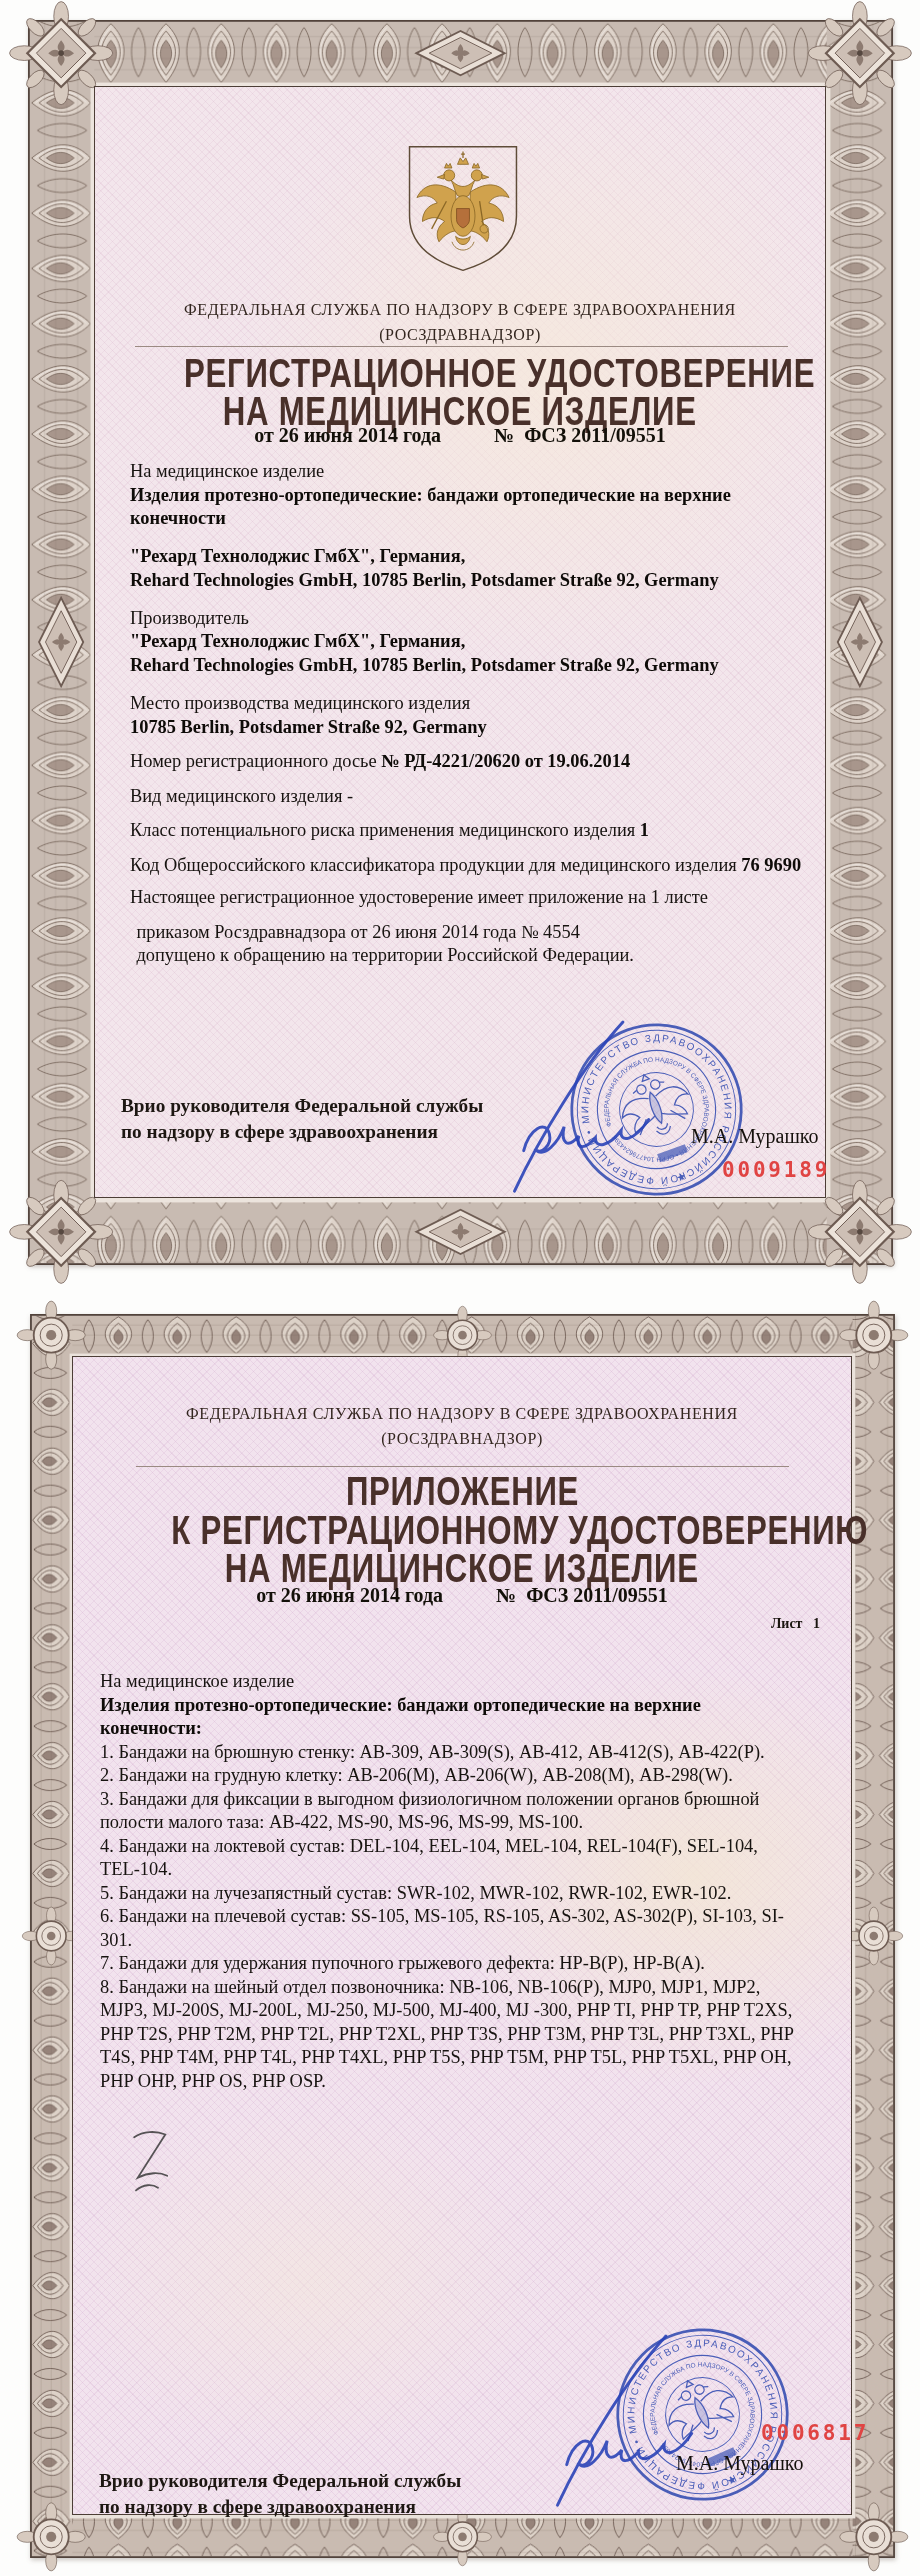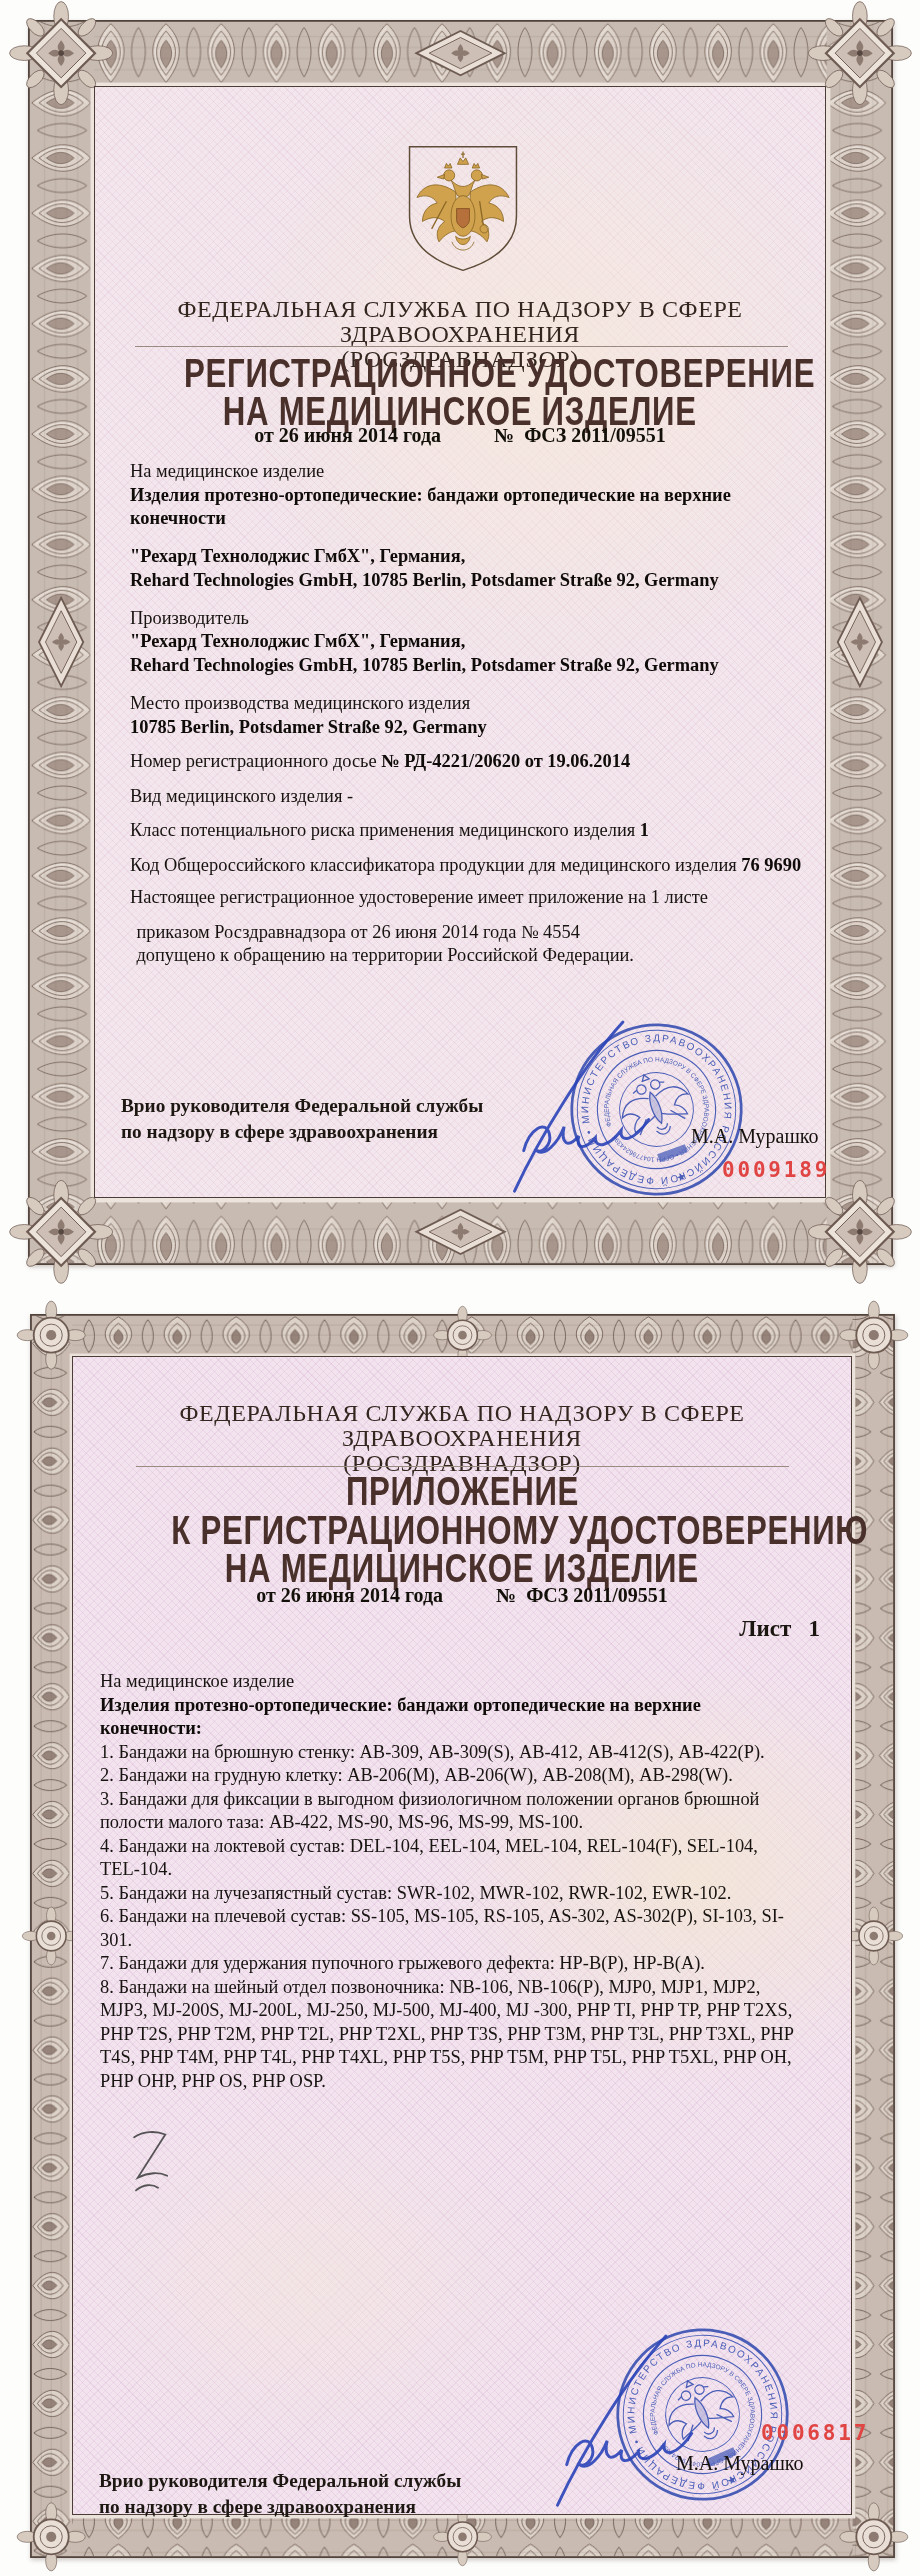--- a/index.html
+++ b/index.html
@@ -19,37 +19,37 @@
       repeating-linear-gradient(135deg, rgba(210,168,194,.16) 0 0.9px, rgba(0,0,0,0) 0.9px 5.5px);}
   .panel2{left:42px;top:42px;width:780px;height:1159px;
     background-color:#f2e3ee;
     background-image:
       radial-gradient(ellipse 55% 30% at 80% 45%, rgba(243,230,213,.85), rgba(243,230,213,0) 60%),
       radial-gradient(ellipse 50% 25% at 30% 80%, rgba(244,232,219,.5), rgba(244,232,219,0) 60%),
       repeating-linear-gradient(45deg, rgba(202,158,198,.22) 0 0.9px, rgba(0,0,0,0) 0.9px 5.5px),
       repeating-linear-gradient(135deg, rgba(202,158,198,.18) 0 0.9px, rgba(0,0,0,0) 0.9px 5.5px);}
   .emblem{position:absolute;left:309px;top:57px;width:118px;height:131px;}
   .agency{position:absolute;left:0;right:0;text-align:center;
-          font-size:24px;line-height:25px;letter-spacing:0.6px;color:#33261f;}
+          font-size:16px;line-height:25px;letter-spacing:0.6px;color:#33261f;}
   .agency1{top:210px;} .agency2{top:44px;}
   .rule{position:absolute;height:0;border-top:0.9px solid #9b8a82;}
   .rule1{left:40px;width:653px;top:259px;}
   .rule2{left:63px;width:653px;top:109px;}
   .doc-title{position:absolute;left:0;right:0;text-align:center;
              font-family:"Liberation Sans",sans-serif;font-weight:bold;
              color:#49302a;font-size:40px;line-height:37px;}
   .cond{display:inline-block;transform:scaleX(.78);transform-origin:50% 50%;
         white-space:nowrap;letter-spacing:0.9px;}
   .t1a{top:268px;} .t1b{top:306px;}
   .t2a{top:116px;} .t2b{top:155px;} .t2c{top:193px;}
   .dateline{position:absolute;left:0;right:0;text-align:center;
             font-weight:bold;font-size:20px;color:#131009;white-space:nowrap;}
   .dl1{top:337px;} .dl2{top:227px;}
   .dateline .num{margin-left:48px;}
-  .sheet{position:absolute;right:31px;top:259px;font-weight:bold;font-size:23px;color:#1a150f;}
+  .sheet{position:absolute;right:31px;top:259px;font-weight:bold;font-size:14px;color:#1a150f;}
   .body-text{position:absolute;font-size:18.4px;line-height:23.5px;color:#171310;}
   .bt1{left:35px;top:373px;width:685px;}
   .bt2{left:27px;top:313px;width:699px;}
   .body-text p{margin:0;}
   .mb10{margin-bottom:9.2px!important;} .mb12{margin-bottom:11px!important;} .mb16{margin-bottom:14.7px!important;}
   .narrow{width:635px;}
   .b{font-weight:bold;color:#0e0b08;}
   .indent{padding-left:6.4px;}
   .signer{position:absolute;font-weight:bold;font-size:19.3px;line-height:26px;color:#1d1712;}
   .signer1{left:26px;top:1006px;} .signer2{left:26px;top:1111px;}

